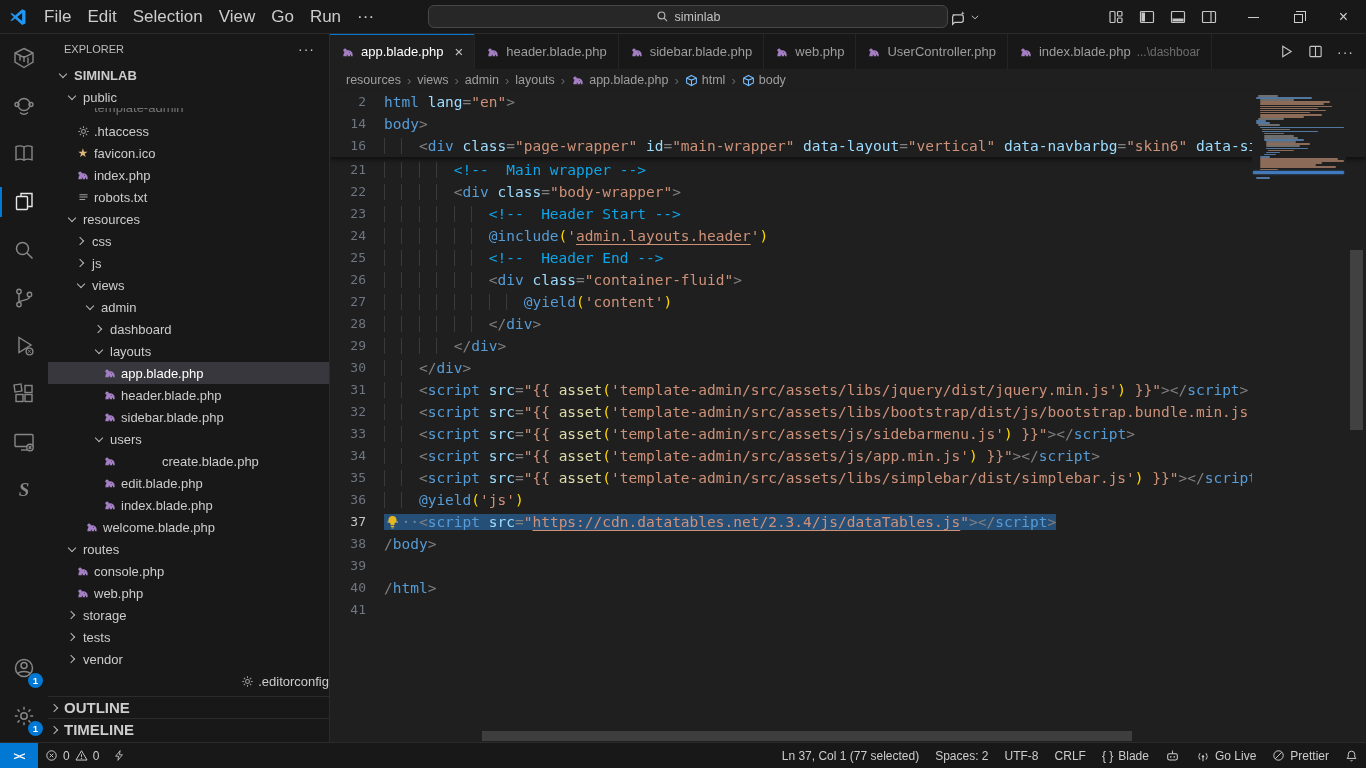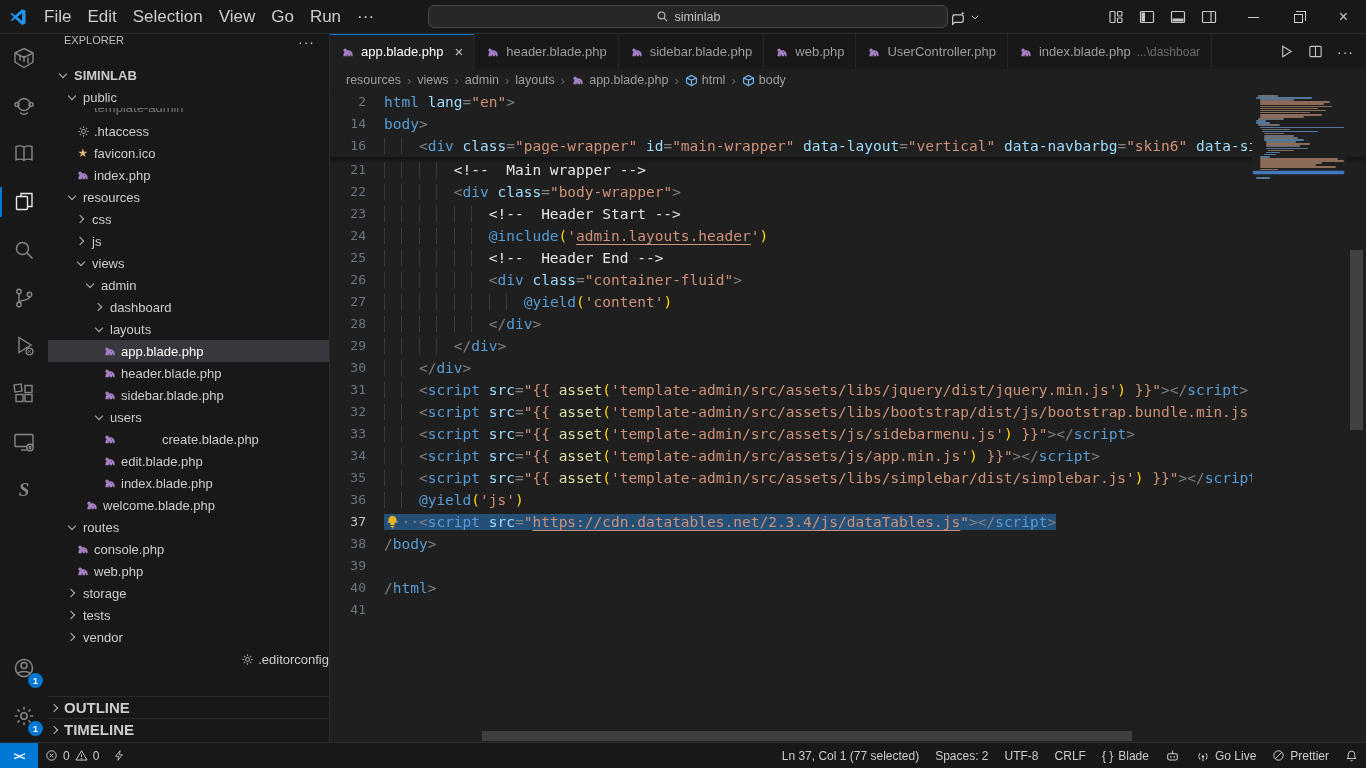--- a/index.html
+++ b/index.html
@@ -35,21 +35,21 @@
   .activitybar{width:48px;background:#181818;position:relative;flex:none}
   .abitem{height:48px;display:flex;align-items:center;justify-content:center;color:#868686;position:relative}
   .abitem.active{color:#e7e7e7}
   .abitem.active::before{content:'';position:absolute;left:0;top:9px;bottom:9px;width:2px;background:#0078d4}
   .abbottom{position:absolute;bottom:2px;left:0;width:48px}
   .badge{position:absolute;right:5px;bottom:4px;min-width:15px;height:15px;border-radius:8px;background:#0078d4;
     color:#fff;font-size:9.5px;display:flex;align-items:center;justify-content:center;font-weight:bold}
   .sxt{font-size:19px;font-weight:bold;font-style:italic;font-family:"Liberation Serif",serif}
 
   .sidebar{width:282px;background:#181818;border-right:1px solid #2b2b2b;flex:none;display:flex;flex-direction:column}
-  .sbheader{height:30px;display:flex;align-items:flex-start;justify-content:space-between;padding:0 14px 0 16px;
+  .sbheader{height:30px;display:flex;align-items:center;justify-content:space-between;padding:0 14px 0 16px;
     font-size:11px;color:#bcbcbc}
   .dots{color:#c5c5c5;font-size:14px;letter-spacing:1px}
   .tree{height:632px;overflow:hidden}
   .trow{height:22px;display:flex;align-items:center;color:#cccccc;white-space:nowrap}
   .trow.rootrow{font-weight:bold}
   .trow.selected{background:#37373d;color:#fff}
   .trow.partial{height:12px;overflow:hidden;opacity:.5}
   .rin{display:flex;align-items:center;transform:translateY(-7px);width:100%}
   .chev{width:16px;height:16px;flex:none;position:relative}
   .chev::after{content:'';position:absolute;left:4px;top:4px;width:5px;height:5px;
@@ -78,21 +78,21 @@
 
   .codearea{position:absolute;top:57px;left:0;right:0;bottom:0;
     font-family:"DejaVu Sans Mono",monospace;font-size:14.5px}
   .crow{height:22px;line-height:22px;display:flex;white-space:pre;position:relative;margin-right:114px}
   .ln{width:54px;text-align:right;padding-right:18px;color:#6e7681;font-size:13px;flex:none}
   .ln.cur{color:#c6c6c6}
   .ct{flex:1;overflow:hidden}
   .sticky{position:relative;z-index:2;background:#1f1f1f;box-shadow:0 3px 4px rgba(0,0,0,.45)}
   .lines{position:relative;padding-top:2px}
   .tk-pl{color:#d4d4d4}.tk-pn{color:#808080}.tk-tg{color:#569cd6}.tk-at{color:#9cdcfe}
-  .tk-st{color:#ce9178}.tk-cm{color:#e5e5e5}.tk-dr{color:#569cd6}.tk-pr{color:#ffd700}
+  .tk-st{color:#ce9178}.tk-cm{color:#0ea5e9}.tk-dr{color:#569cd6}.tk-pr{color:#ffd700}
   .tk-fn{color:#dcdcaa}
   .tk-lk{color:#ce9178;text-decoration:underline;text-underline-offset:3px}
   .tk-ws{color:rgba(228,228,228,.4)}
   .tk-ind{color:#d4d4d4;background-image:repeating-linear-gradient(to right,#3a3a3a 0 1px,transparent 1px 17.46px)}
   .selspan{background:#264f78}
   .bulb{position:absolute;left:55px;top:3px}
 
   .minimap{position:absolute;top:0;right:20px;width:94px;bottom:11px;background:#1f1f1f;z-index:3}
   .mrow{position:absolute;height:1.7px;border-radius:1px}
   .mg{background:#6e6e6e}.mo{background:#8c6b58}.mb{background:#53779c}
@@ -344,20 +344,28 @@
         </div>
         <div class="trow" style="padding-left: 26px;">
           <span class="ficon">
             <svg width="14" height="12" viewBox="0 0 16 14">
               <circle cx="4.6" cy="5" r="2" fill="#a57fc4"></circle>
               <path fill="#a57fc4" d="M2.6 12c0-4.4 2.5-7 5.7-7 2.8 0 5.1 2 5.1 4.7V12h-2v-1.7h-1V12H7.6v-1.7h-1V12z"></path>
               <circle cx="9.8" cy="7.2" r=".55" fill="#1f1f1f"></circle>
             </svg>
           </span>
           <span class="tlabel">index.php</span>
+        </div>
+        <div class="trow" style="padding-left: 26px;">
+          <span class="ficon">
+            <svg width="13" height="13" viewBox="0 0 16 16" stroke="#9d9d9d" stroke-width="1.3">
+              <path d="M3 4.5h10M3 7.5h10M3 10.5h7"></path>
+            </svg>
+          </span>
+          <span class="tlabel">robots.txt</span>
         </div>
         <div class="trow" style="padding-left: 17px;">
           <span class="chev"></span>
           <span class="tlabel">resources</span>
         </div>
         <div class="trow" style="padding-left: 26px;">
           <span class="chev col"></span>
           <span class="tlabel">css</span>
         </div>
         <div class="trow" style="padding-left: 26px;">

